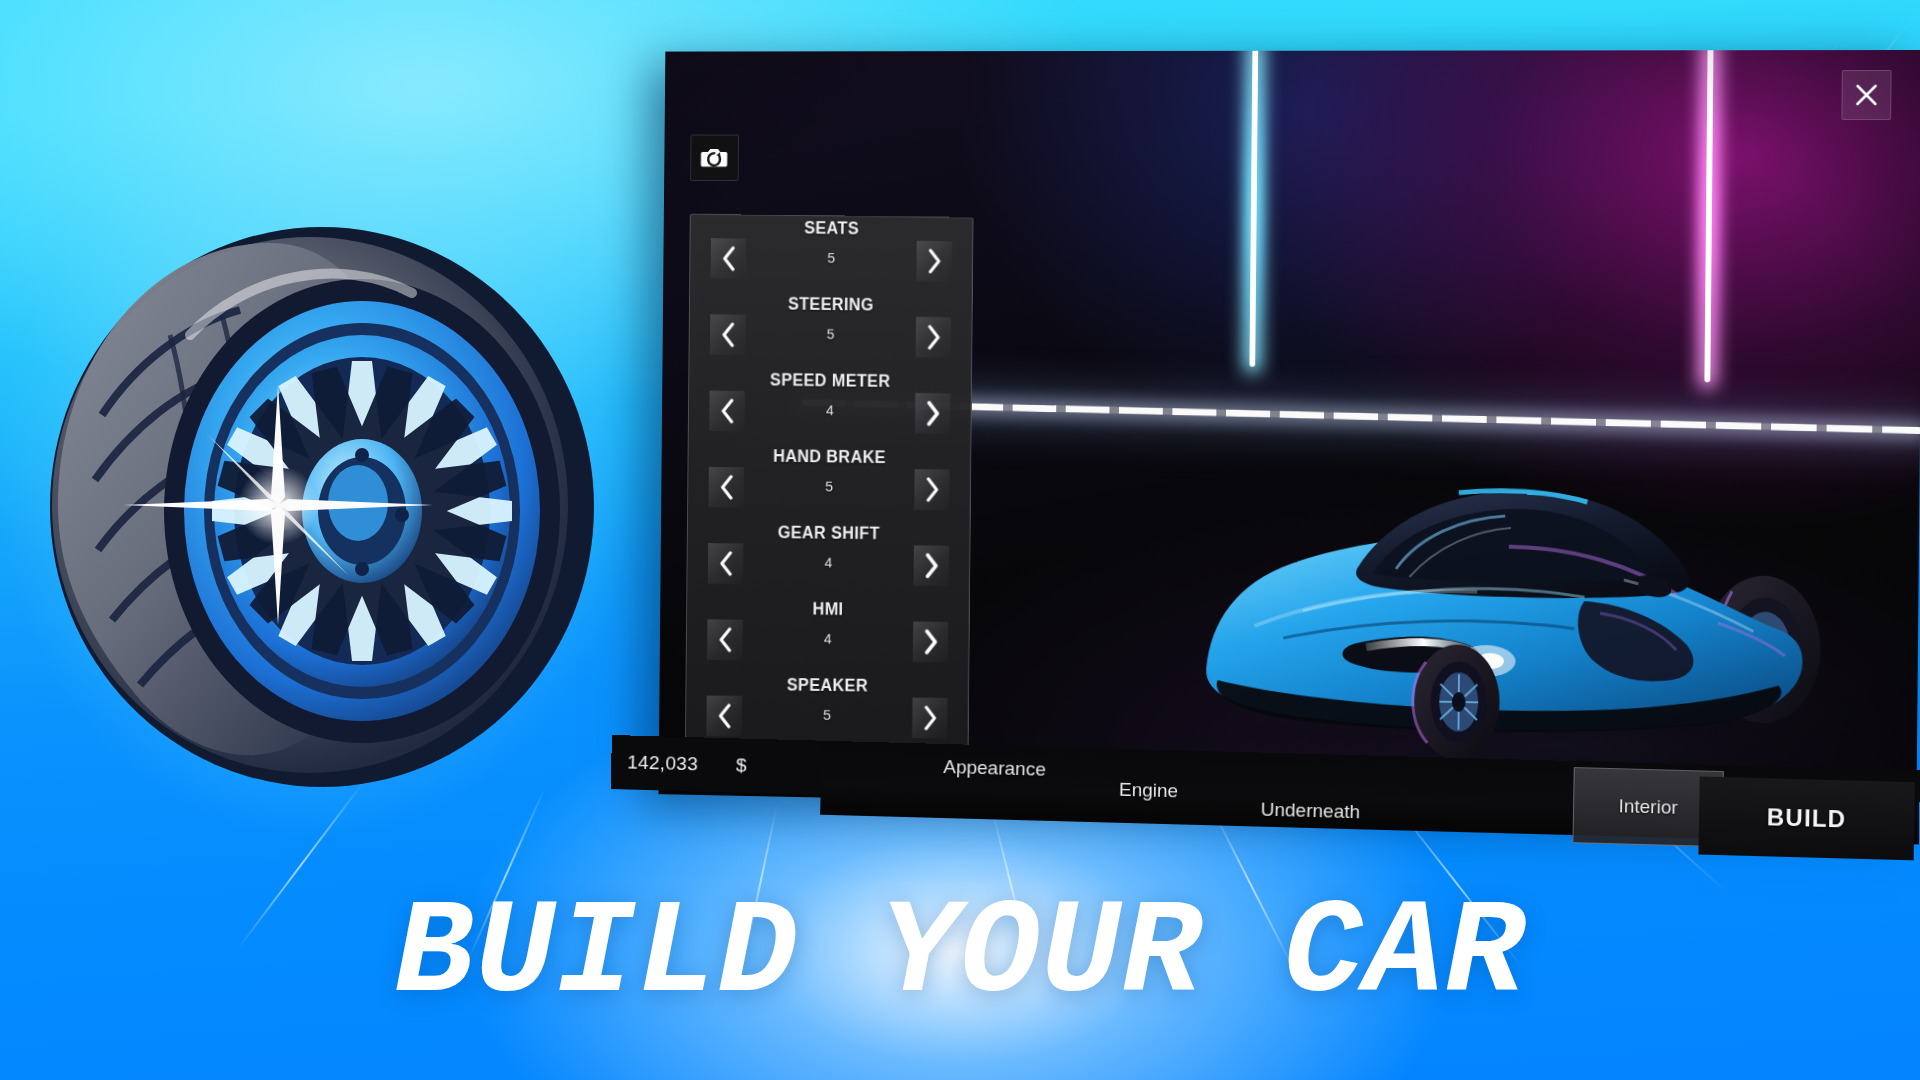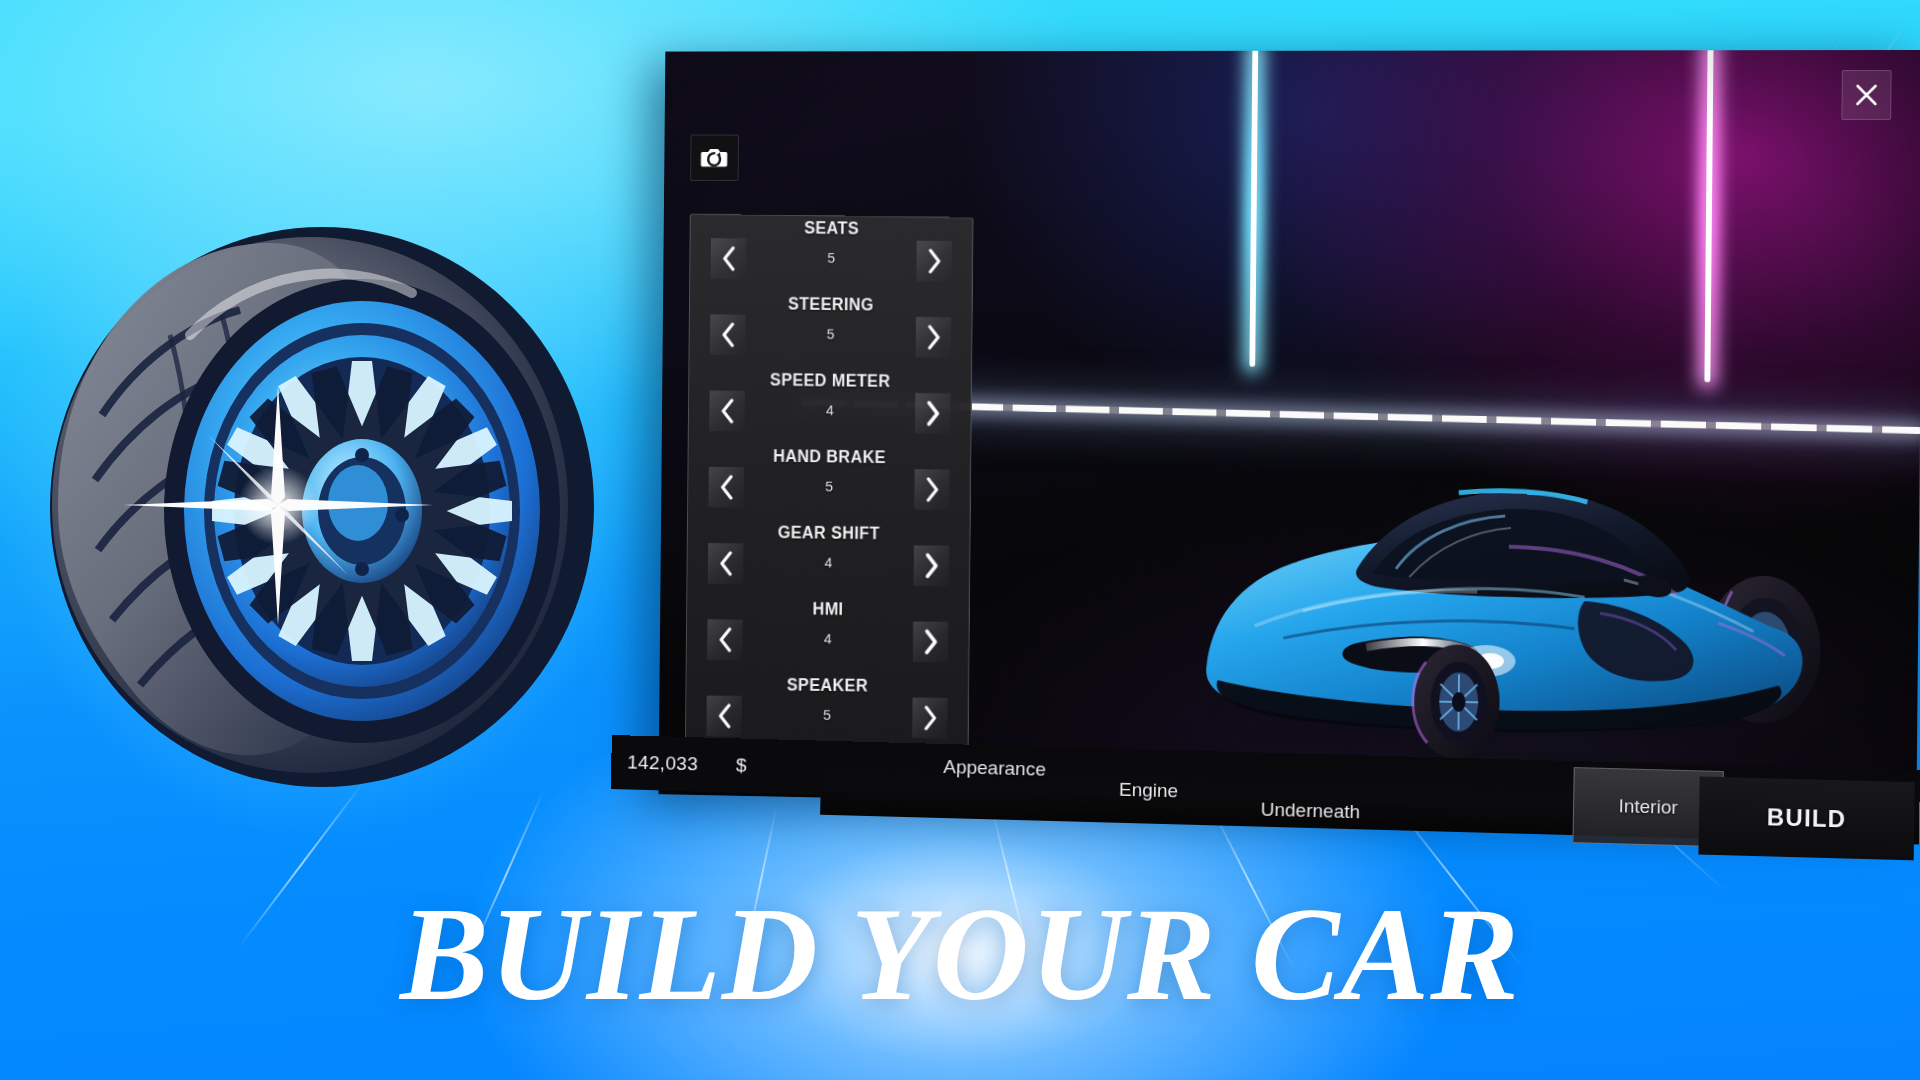--- a/index.html
+++ b/index.html
@@ -148,21 +148,21 @@
     color:#f4f4f6; font-size:24px; font-weight:bold; letter-spacing:1.2px;
     text-shadow:0 1px 3px rgba(0,0,0,0.9);
   }
 
   
   #headline {
     position:absolute; left:0; right:0; top:888px; text-align:center;
     color:#ffffff; font-size:133px; font-weight:bold; font-style:italic;
     letter-spacing:1px; line-height:1;
     text-shadow:0 4px 22px rgba(0,70,140,0.30);
-    font-family:Liberation Serif, serif;
+    font-family:Liberation Mono, monospace;
   }
 </style>
 </head>
 <body>
 
 <div id="bg">
   <div id="bg-rays">
     <div class="ray" style="left:300px; top:760px; width:2px; height:210px; transform:rotate(37deg); opacity:.85;"></div>
     <div class="ray" style="left:505px; top:780px; width:2px; height:190px; transform:rotate(24deg); opacity:.8;"></div>
     <div class="ray" style="left:760px; top:800px; width:2px; height:160px; transform:rotate(12deg); opacity:.75;"></div>

